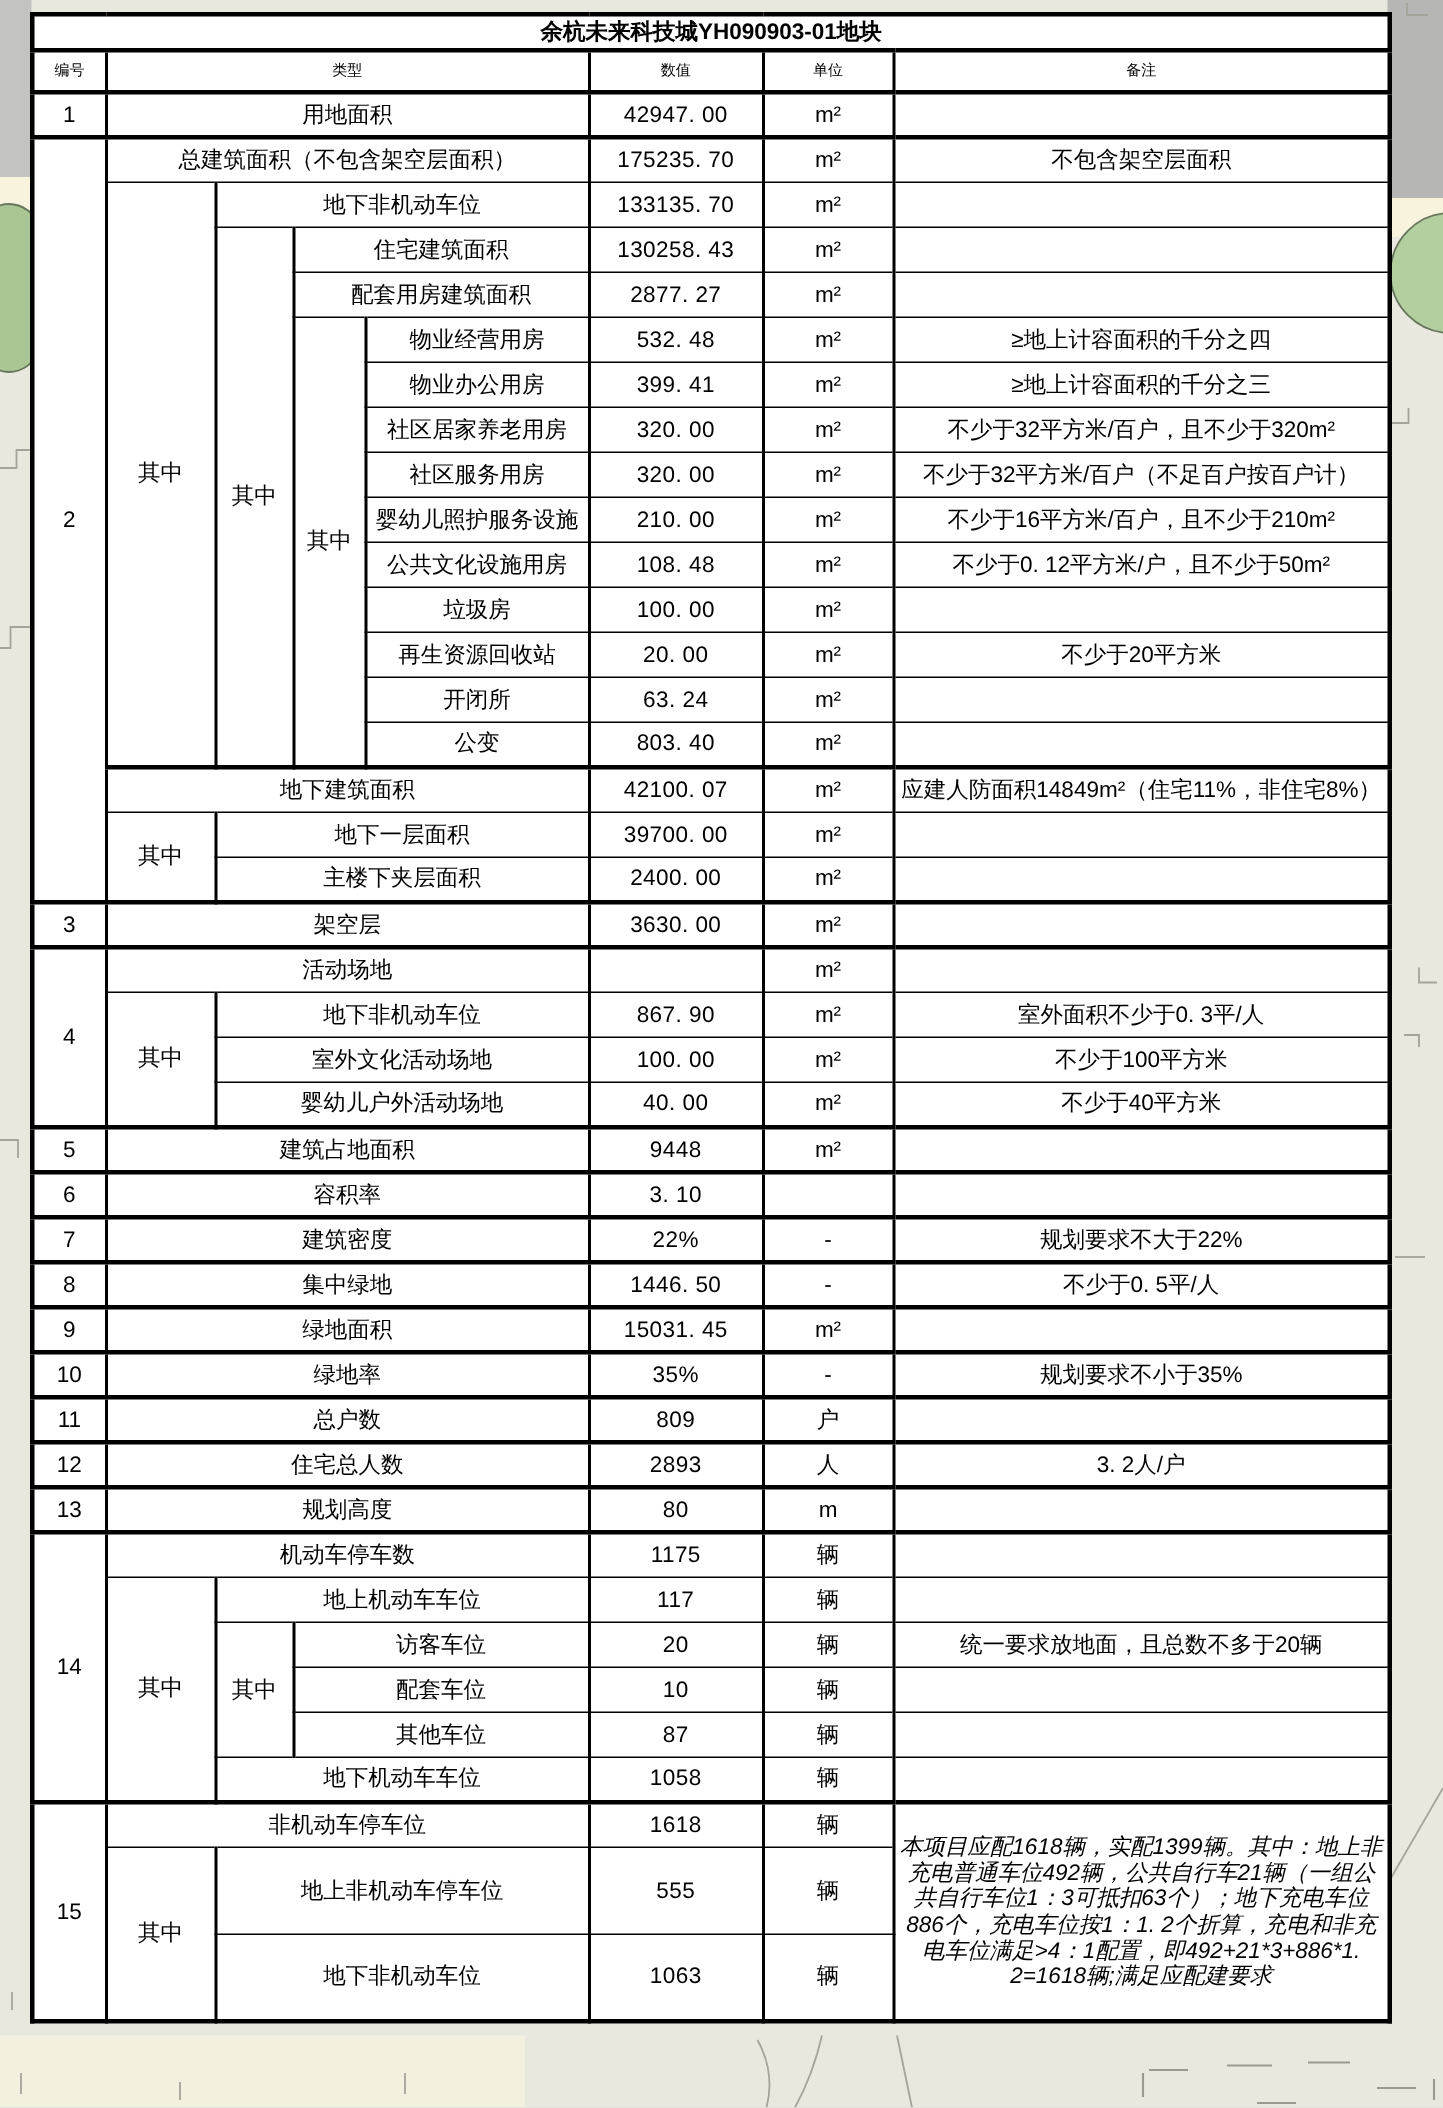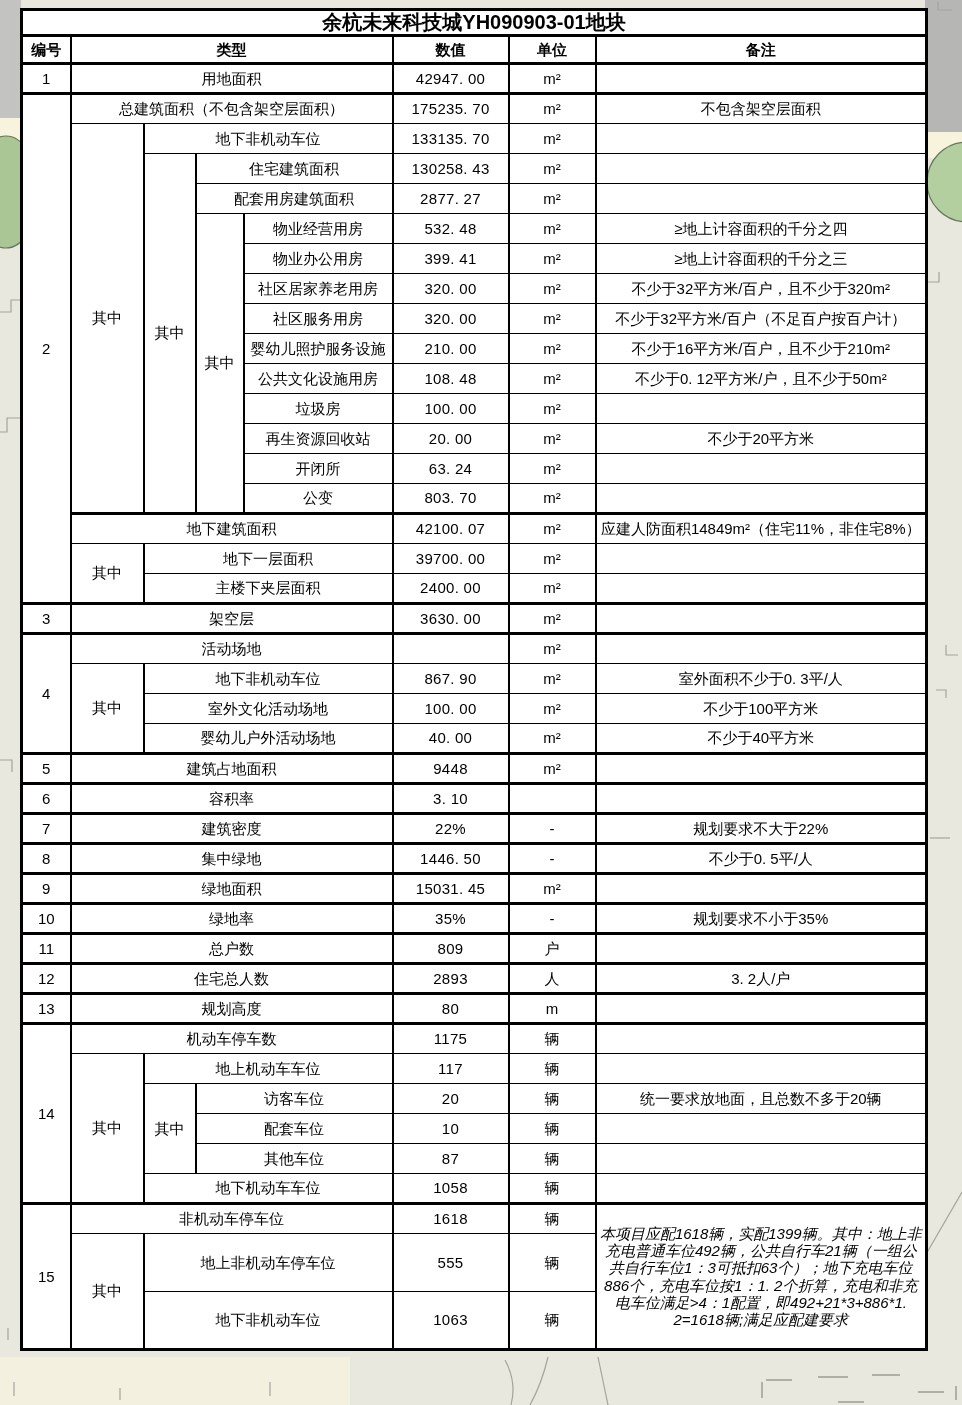--- a/index.html
+++ b/index.html
@@ -8,23 +8,23 @@
   svg.bg{position:absolute;left:0;top:0;}
   table.ind{position:absolute;left:20px;top:8px;width:905px;
             border-collapse:collapse;table-layout:fixed;background:#fff;
             border:3px solid #000;}
   table.ind td{border:1.4px solid #000;border-left-width:2px;border-right-width:2px;
                text-align:center;vertical-align:middle;padding:0 2px;
                font-size:15px;line-height:1.15;overflow:hidden;}
   tr{height:30px;}
   tr.sec td{border-top-width:3px;}
   tr.title-row{height:24px;}
-  tr.title-row td{font-weight:bold;font-size:20px;}
+  tr.title-row td{font-weight:bold;font-size:15px;}
   tr.head-row{height:28px;}
-  tr.head-row td{font-weight:bold;font-size:15px;}
+  tr.head-row td{font-weight:normal;font-size:10px;}
   tr.tall{height:58px;}
   td.no{font-size:14px;}
   td.val{font-size:14px;letter-spacing:.3px;}
   td.unit{font-size:13px;}
   td.rem{font-size:14px;}
   td.rem-big{font-size:13.5px;line-height:1.5;text-align:center;padding:0 4px;font-style:italic;}
   td.qz{font-size:15px;}
 </style>
 </head>
 <body>
@@ -177,21 +177,21 @@
         <td class="rem">不少于20平方米</td>
       </tr>
       <tr>
         <td>开闭所</td>
         <td class="val">63. 24</td>
         <td class="unit">m²</td>
         <td class="rem"></td>
       </tr>
       <tr>
         <td>公变</td>
-        <td class="val">803. 70</td>
+        <td class="val">803. 40</td>
         <td class="unit">m²</td>
         <td class="rem"></td>
       </tr>
       <tr class="sec">
         <td colspan="4">地下建筑面积</td>
         <td class="val">42100. 07</td>
         <td class="unit">m²</td>
         <td class="rem">应建人防面积14849m²（住宅11%，非住宅8%）</td>
       </tr>
       <tr>

